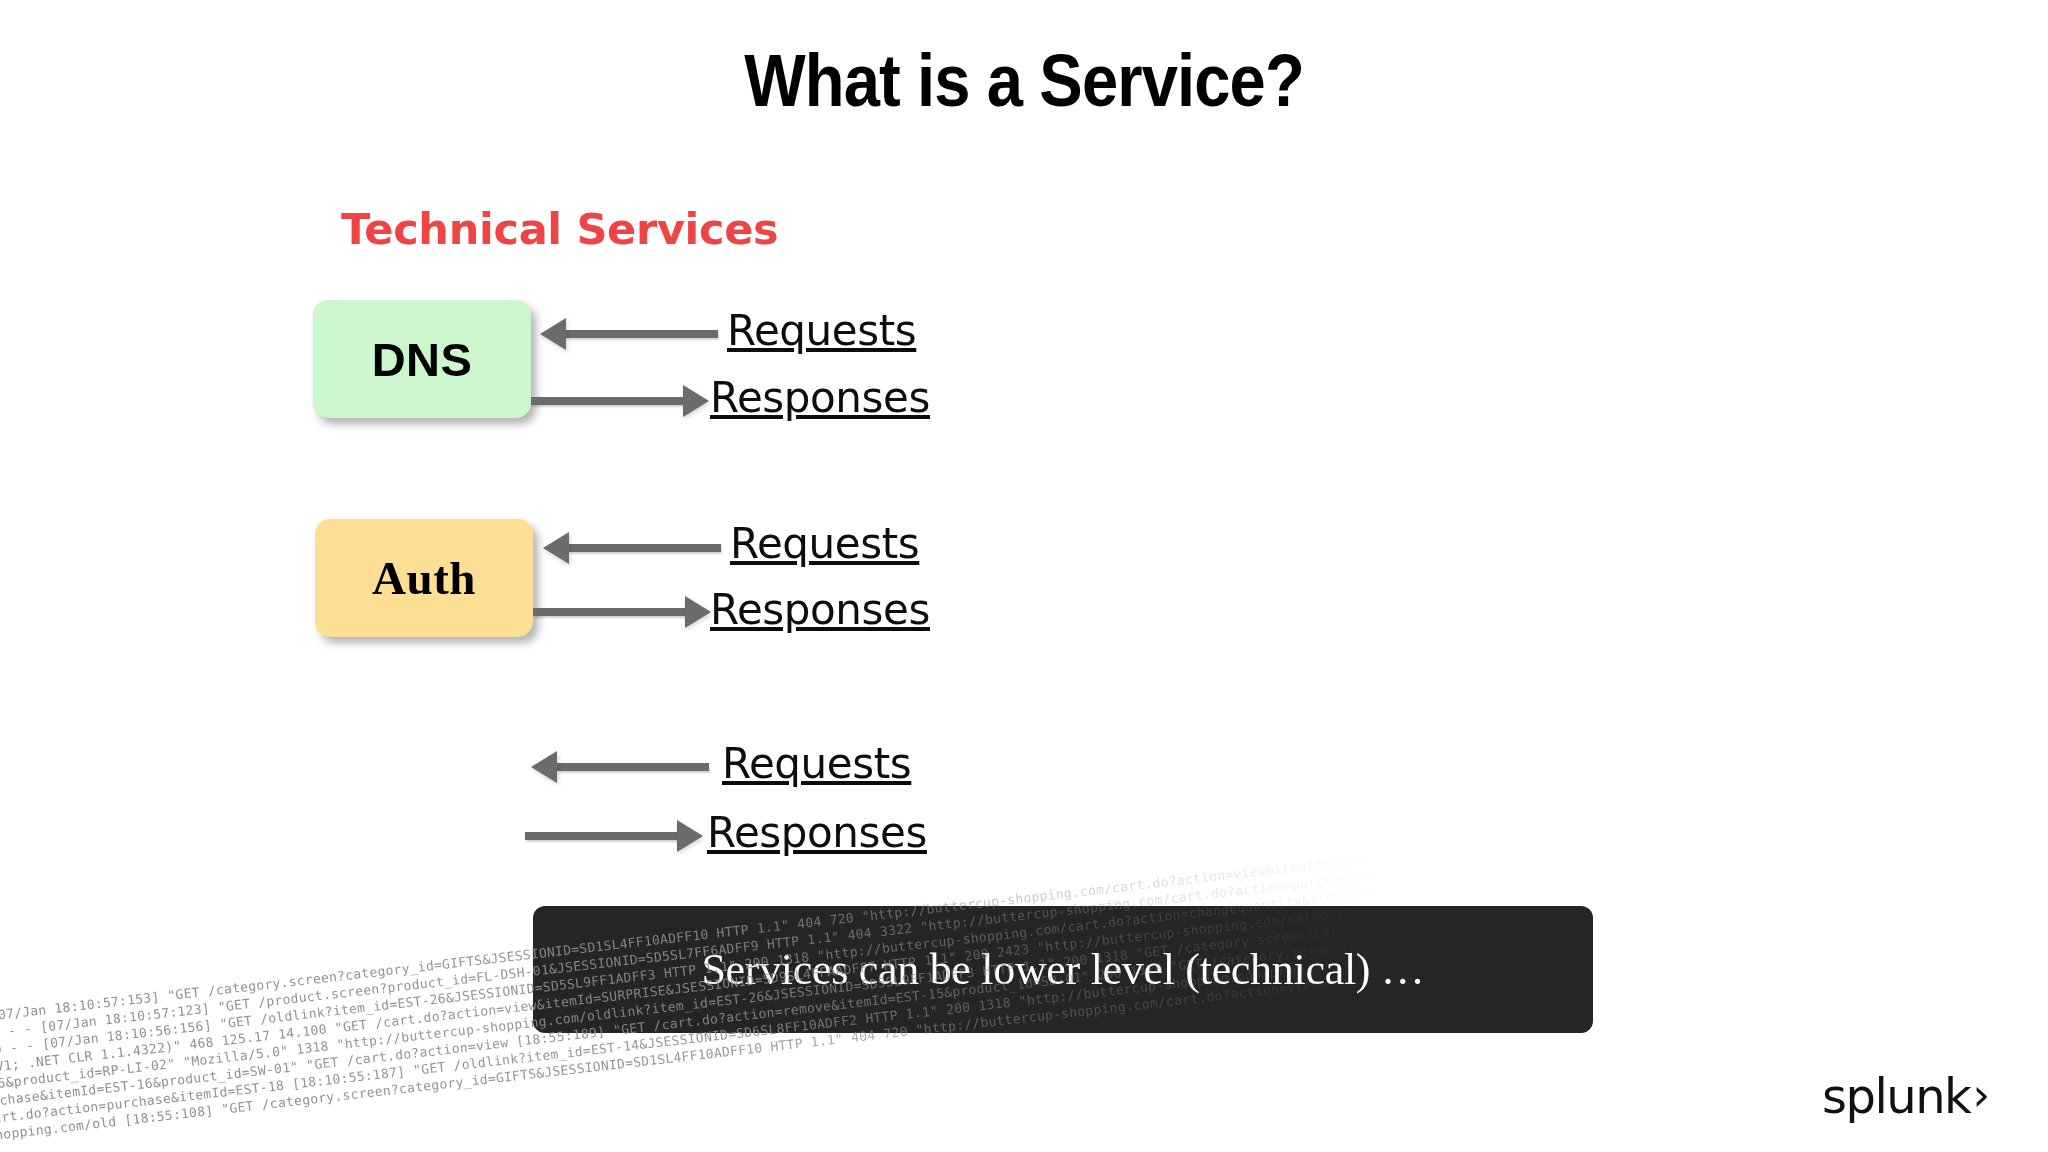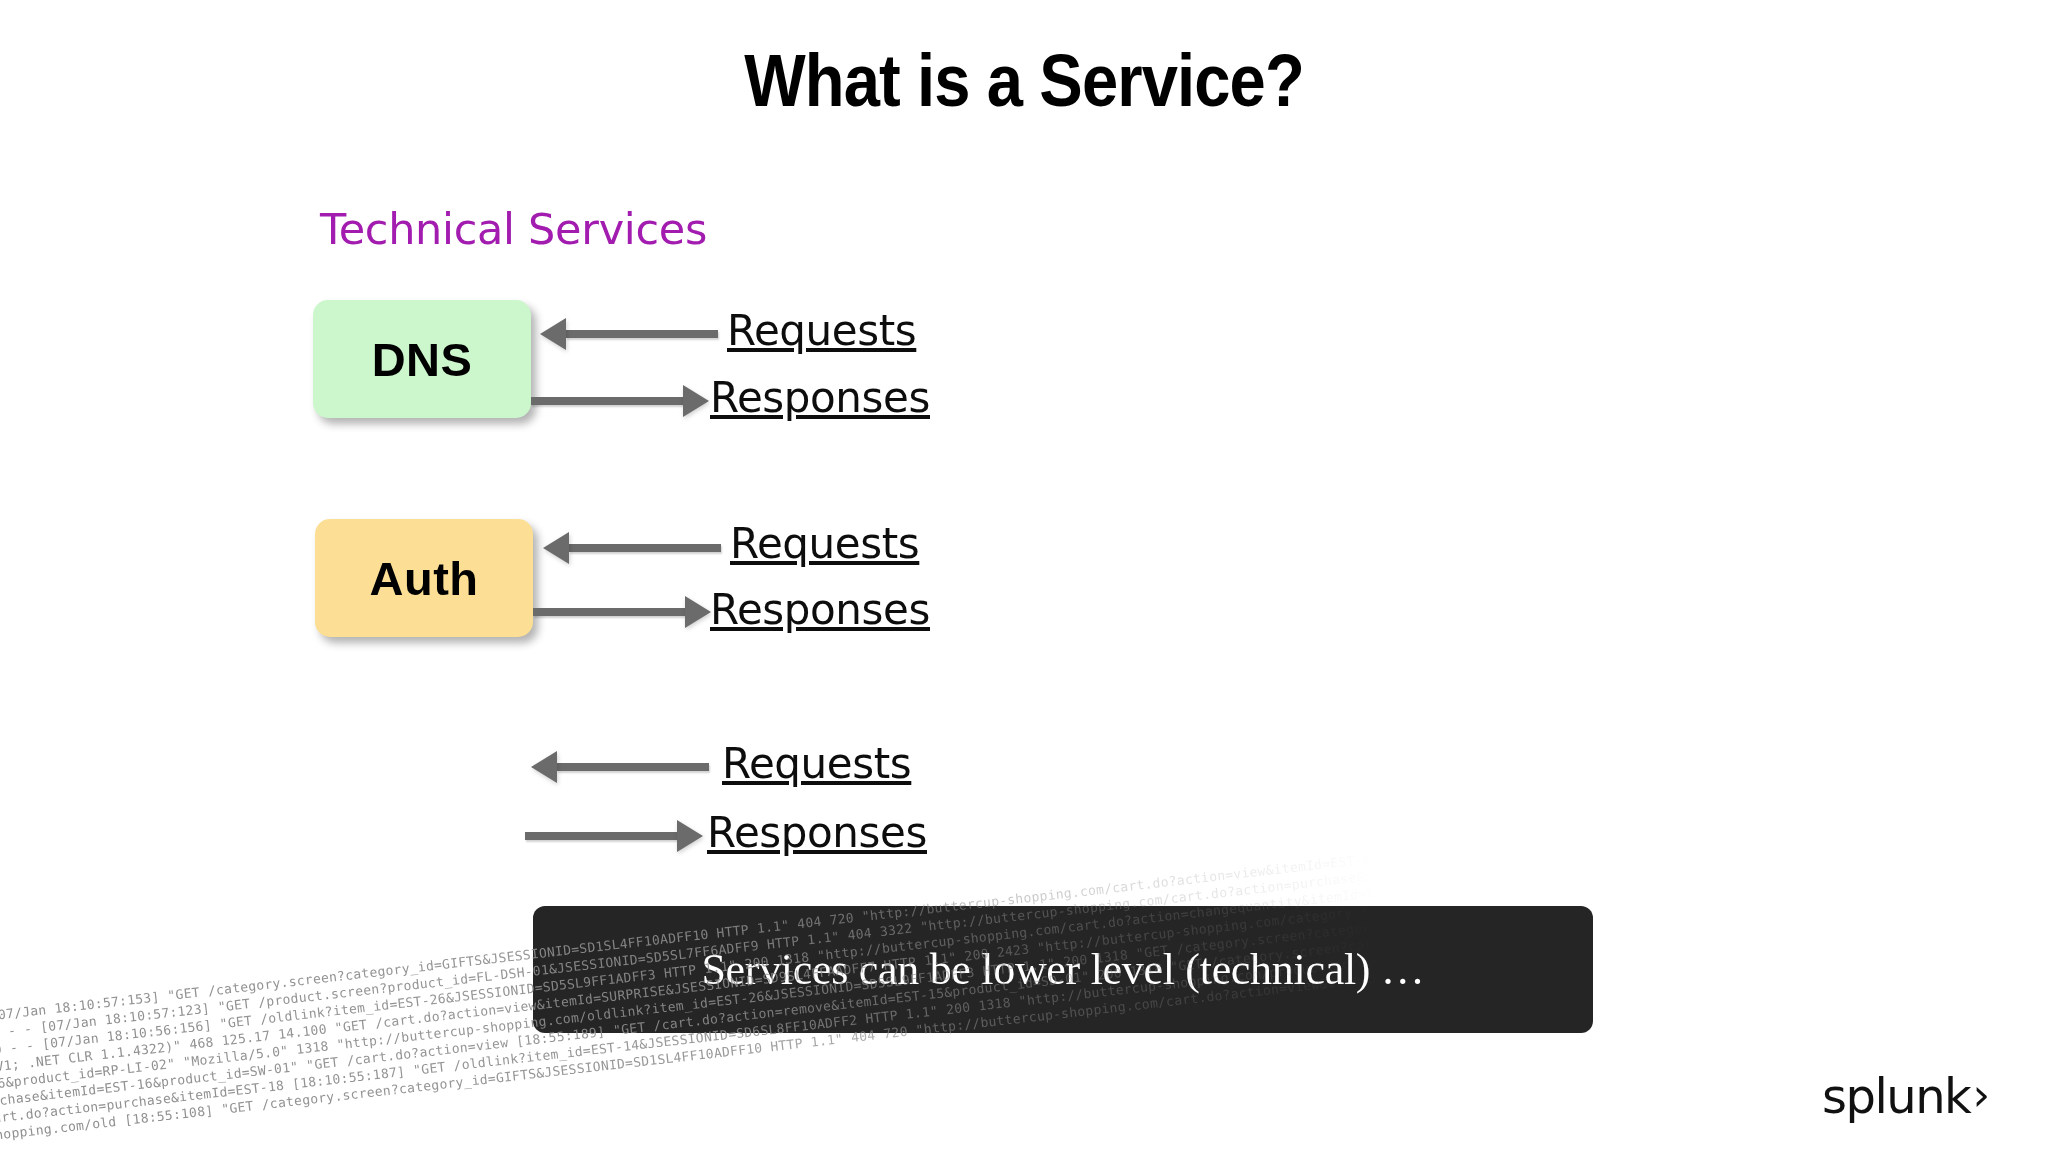--- a/index.html
+++ b/index.html
@@ -30,25 +30,25 @@
     color: #000000;
     transform: scaleX(0.88);
     transform-origin: center top;
     white-space: nowrap;
   }
 
   
   #section-heading {
     position: absolute;
     top: 204px;
-    left: 320px;
+    left: 341px;
     font-family: "DejaVu Sans", sans-serif;
     font-size: 43px;
-    font-weight: 400;
-    color: #a21caf;
+    font-weight: 700;
+    color: #ef4444;
     letter-spacing: -0.3px;
     white-space: nowrap;
   }
 
   
   .service-row {
     position: absolute;
     left: 0;
     width: 2048px;
     height: 200px;
@@ -183,21 +183,21 @@
     <div class="arrow" style="left:566px; top:30px; width:152px;"></div>
     <div class="arrow-head left" style="left:540px; top:18px;"></div>
     <div class="arrow-label" style="left:727px; top:6px;">Requests</div>
 
     <div class="arrow" style="left:531px; top:97px; width:152px;"></div>
     <div class="arrow-head right" style="left:683px; top:85px;"></div>
     <div class="arrow-label" style="left:710px; top:73px;">Responses</div>
   </div>
 
   <div class="service-row" style="top:519px;">
-    <div class="service-box" style="left:315px; top:0px; width:218px; height:118px; background:#fcdf95;">
+    <div class="service-box" style="left:315px; top:0px; width:218px; height:118px; background:#fcdf95;font-family:Liberation Serif, serif;">
       <span>Auth</span>
     </div>
 
     <div class="arrow" style="left:569px; top:25px; width:152px;"></div>
     <div class="arrow-head left" style="left:543px; top:13px;"></div>
     <div class="arrow-label" style="left:730px; top:0px;">Requests</div>
 
     <div class="arrow" style="left:533px; top:89px; width:152px;"></div>
     <div class="arrow-head right" style="left:685px; top:77px;"></div>
     <div class="arrow-label" style="left:710px; top:66px;">Responses</div>

